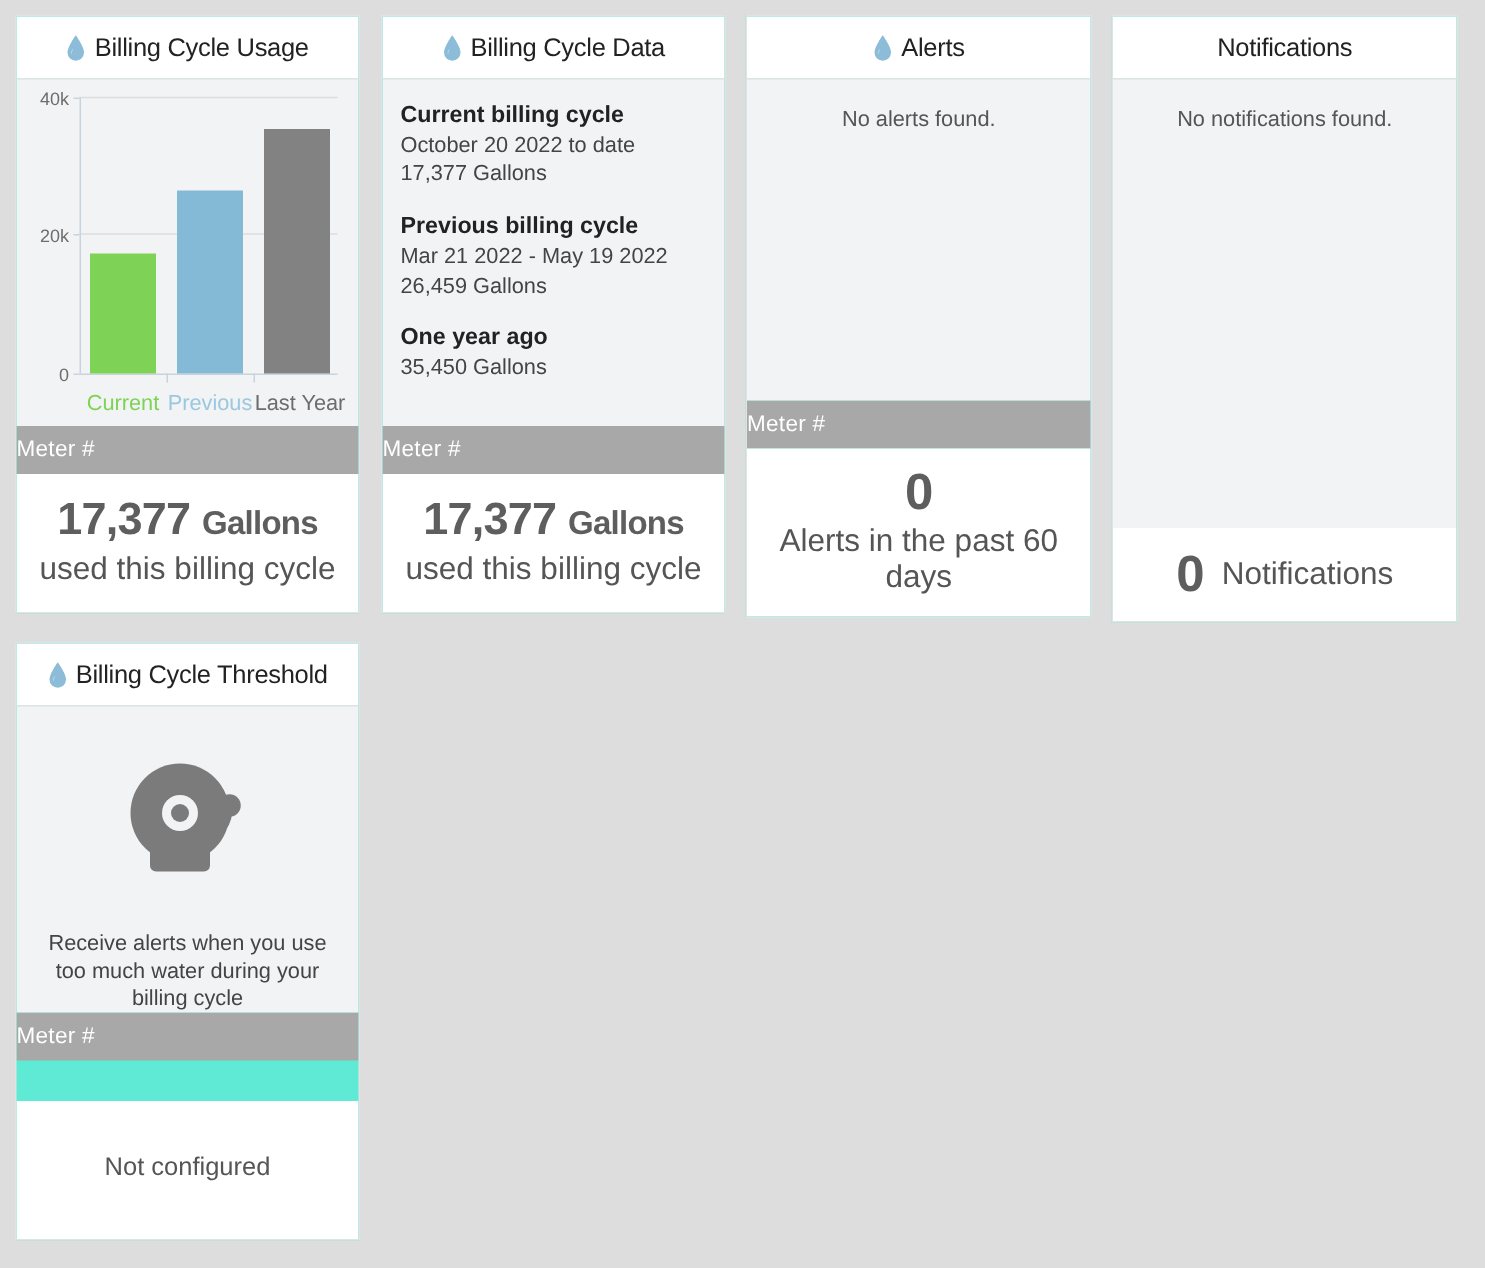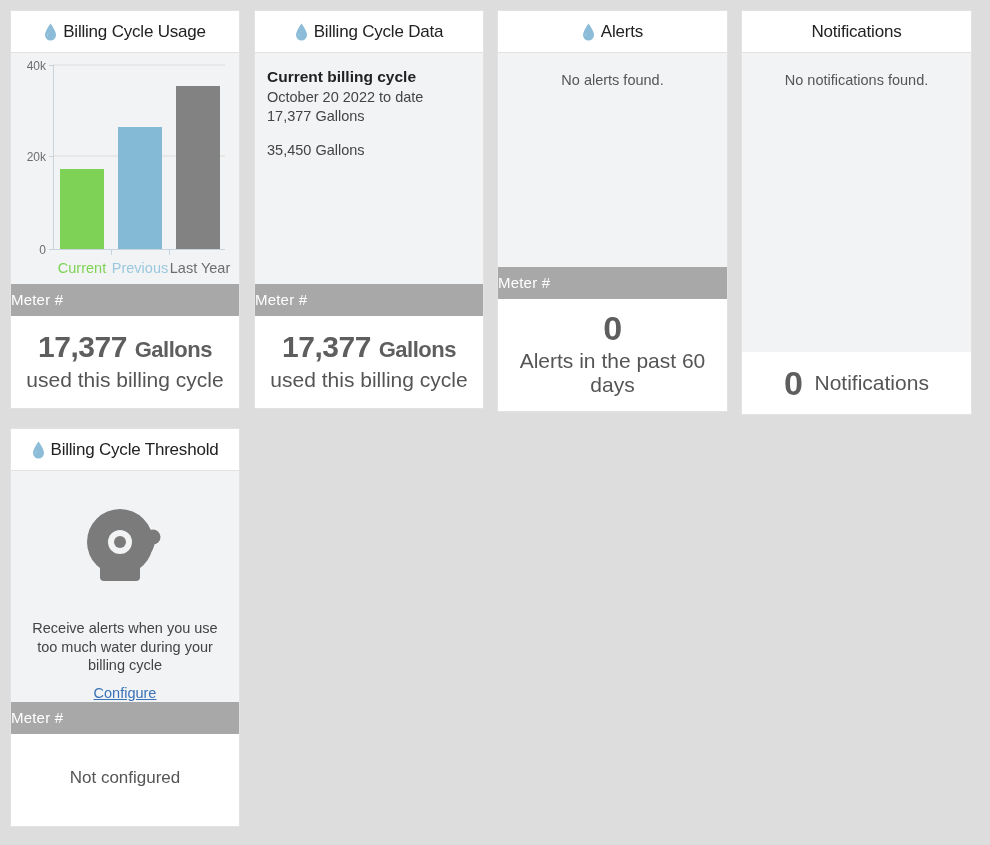--- a/index.html
+++ b/index.html
@@ -234,20 +234,26 @@
     </div>
 
     <div class="card-body">
       <div class="data-list">
         <div class="data-group">
           <div class="data-heading">Current billing cycle</div>
           <div class="data-line">October 20 2022 to date</div>
           <div class="data-line">17,377 Gallons</div>
         </div>
         <div class="data-group">
+          <div class="data-heading">Previous billing cycle</div>
+          <div class="data-line">Mar 21 2022 - May 19 2022</div>
+          <div class="data-line">26,459 Gallons</div>
+        </div>
+        <div class="data-group">
+          <div class="data-heading">One year ago</div>
           <div class="data-line">35,450 Gallons</div>
         </div>
       </div>
     </div>
 
     <div class="meter-bar">Meter #</div>
 
     <div class="card-footer" style="padding:14px 0 16px;">
       <div class="big-value"><span>17,377</span> <span class="unit">Gallons</span></div>
       <div class="sub-value" style="margin-top:4px;">used this billing cycle</div>
@@ -316,18 +322,18 @@
           <circle cx="40" cy="39" r="12" fill="#f2f3f4"></circle>
           <circle cx="40" cy="39" r="6" fill="#7b7b7b"></circle>
         </svg>
       </div>
       <div class="threshold-text">Receive alerts when you use too much water during your billing cycle</div>
       <span class="configure-link">Configure</span>
     </div>
 
     <div class="meter-bar">Meter #</div>
 
-    <div class="card-footer" style="padding:34px 0 38px;">
+    <div class="card-footer" style="padding:34px 0 38px;margin-top:27px;">
       <div class="not-configured">Not configured</div>
     </div>
   </div>
 
 </div>
 
 </body></html>

